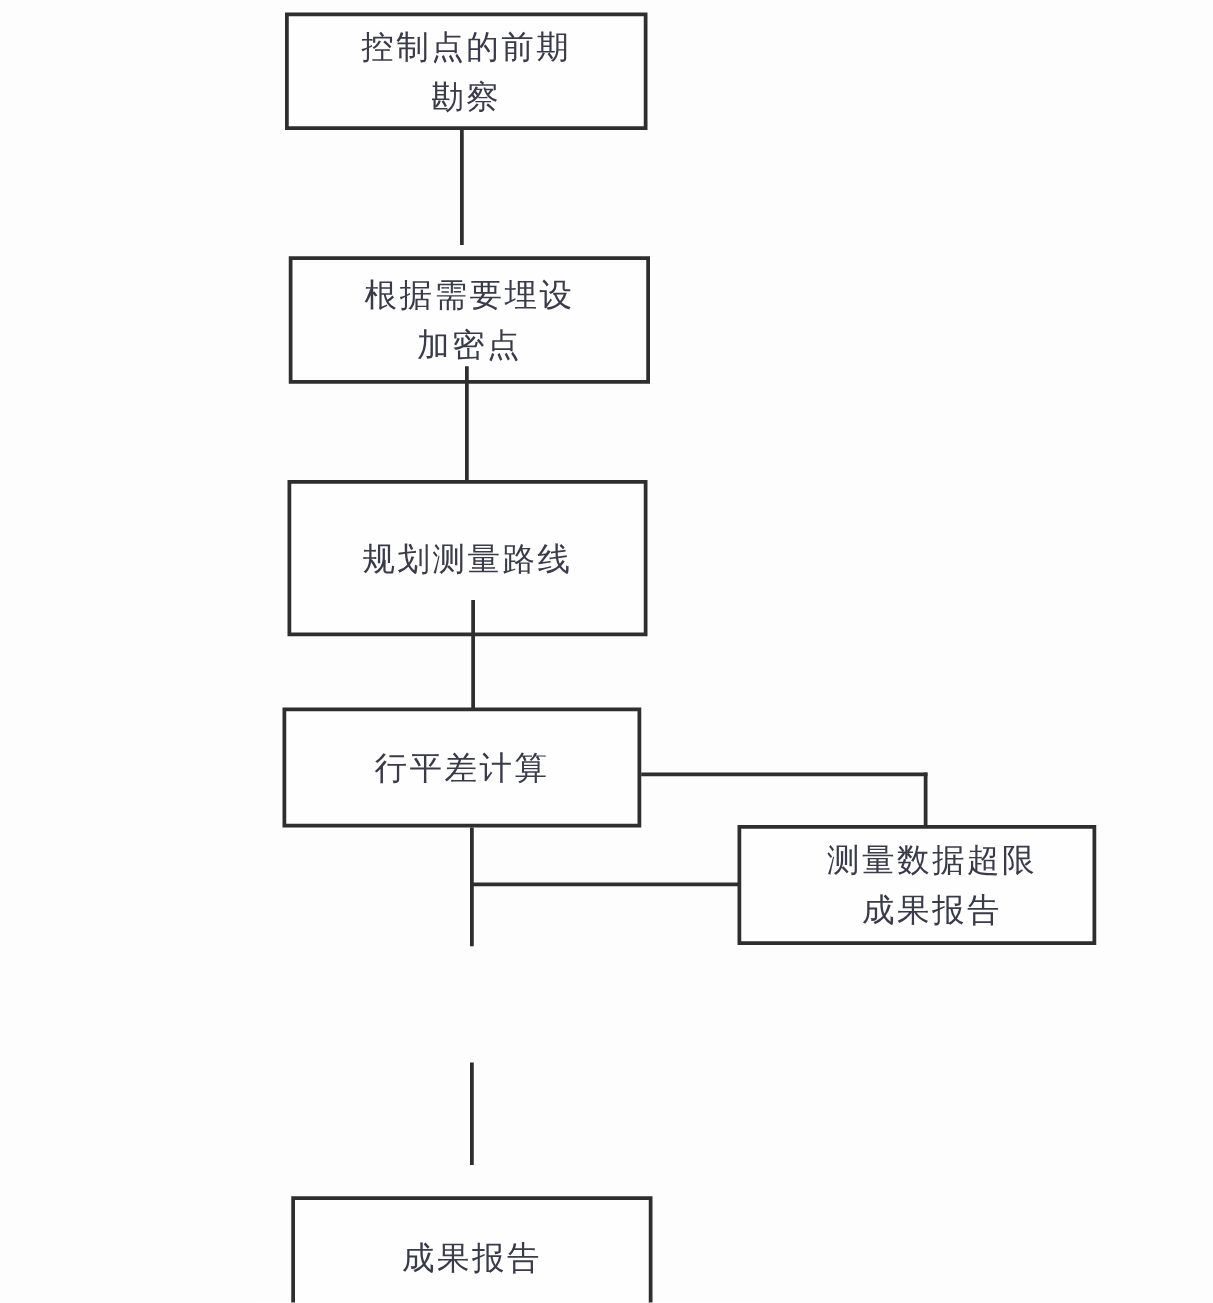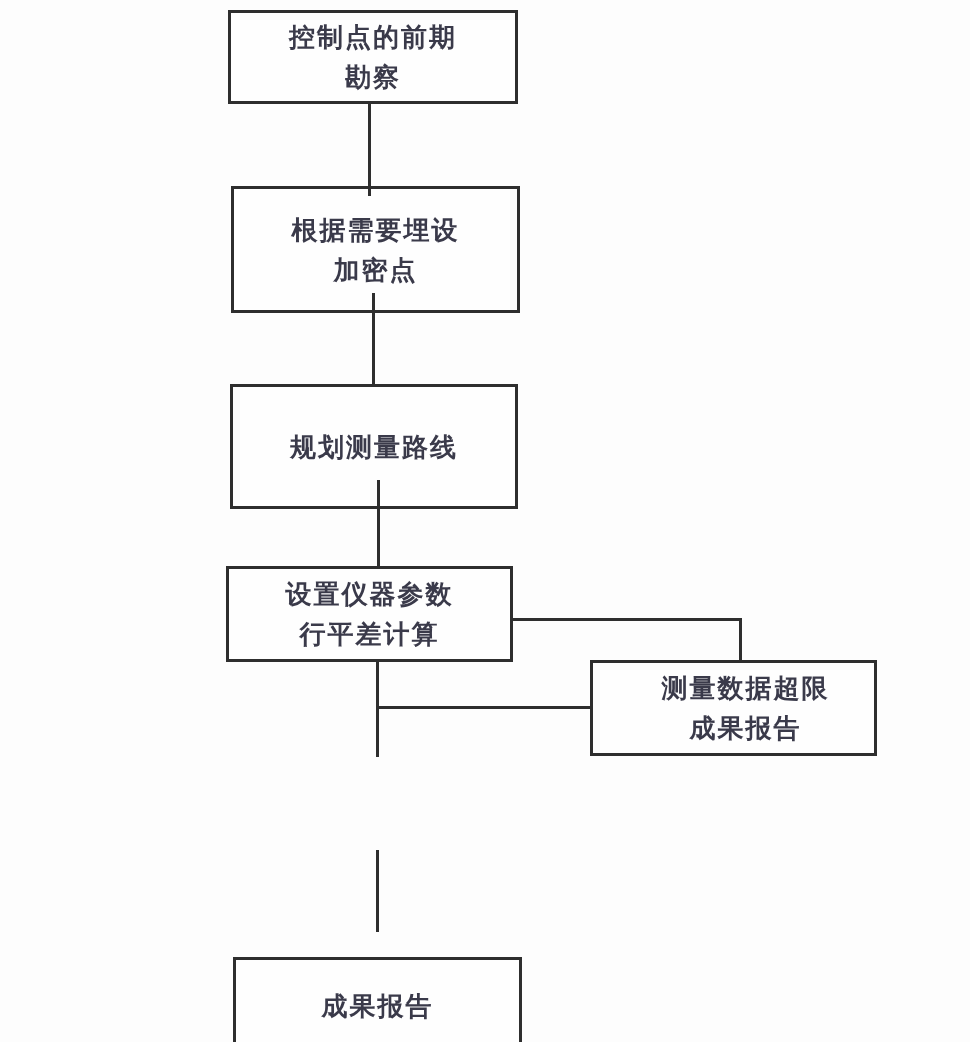--- a/index.html
+++ b/index.html
@@ -6,21 +6,20 @@
     margin: 0;
     padding: 0;
   }
   #canvas {
     position: relative;
     width: 970px;
     height: 1042px;
     background: var(--bg, #fdfdfd);
     font-family: "Liberation Sans", "DejaVu Sans", sans-serif;
     overflow: hidden;
-    font-weight: bold;
   }
   .flow-node {
     position: absolute;
     box-sizing: border-box;
     border: 3px solid var(--line, #2e2e2e);
     background: #fefefe;
     display: flex;
     flex-direction: column;
     align-items: center;
     justify-content: center;
@@ -30,21 +29,21 @@
     line-height: 40px;
     letter-spacing: 2px;
   }
   .connector {
     position: absolute;
     background: var(--line, #2e2e2e);
   }
 
   
   #node-survey  { left: 228px; top:  10px; width: 290px; height:  94px; }
-  #node-densify { left: 231px; top: 186px; width: 289px; height:  127px; }
+  #node-densify { left: 231px; top: 205px; width: 289px; height:  102px; }
   #node-route   { left: 230px; top: 384px; width: 288px; height:  125px; }
   #node-measure { left: 226px; top: 566px; width: 287px; height:  96px; }
   #node-retest  { left: 590px; top: 660px; width: 287px; height:  96px; padding-left: 24px; }
   #node-adjust  { left: 222px; top: 756px; width: 291px; height:  94px; }
   #node-report  { left: 233px; top: 957px; width: 289px; height:  97px; }
 
   
   #conn-survey-densify   { left: 368px; top: 104px; width:   3px; height: 92px; }
   #conn-densify-route    { left: 372px; top: 293px; width:   3px; height: 92px; }
   #conn-route-measure    { left: 377px; top: 480px; width:   3px; height: 87px; }
@@ -68,21 +67,20 @@
     <div>根据需要埋设</div>
     <div>加密点</div>
   </div>
 
   <div class="flow-node" id="node-route">
     <div>规划测量路线</div>
     <div></div>
   </div>
 
   <div class="flow-node" id="node-measure">
-    <div>设置仪器参数</div>
     <div>行平差计算</div>
   </div>
 
   <div class="flow-node" id="node-retest">
     <div>测量数据超限</div>
     <div>成果报告</div>
   </div>
 
 
   <div class="flow-node" id="node-report">

